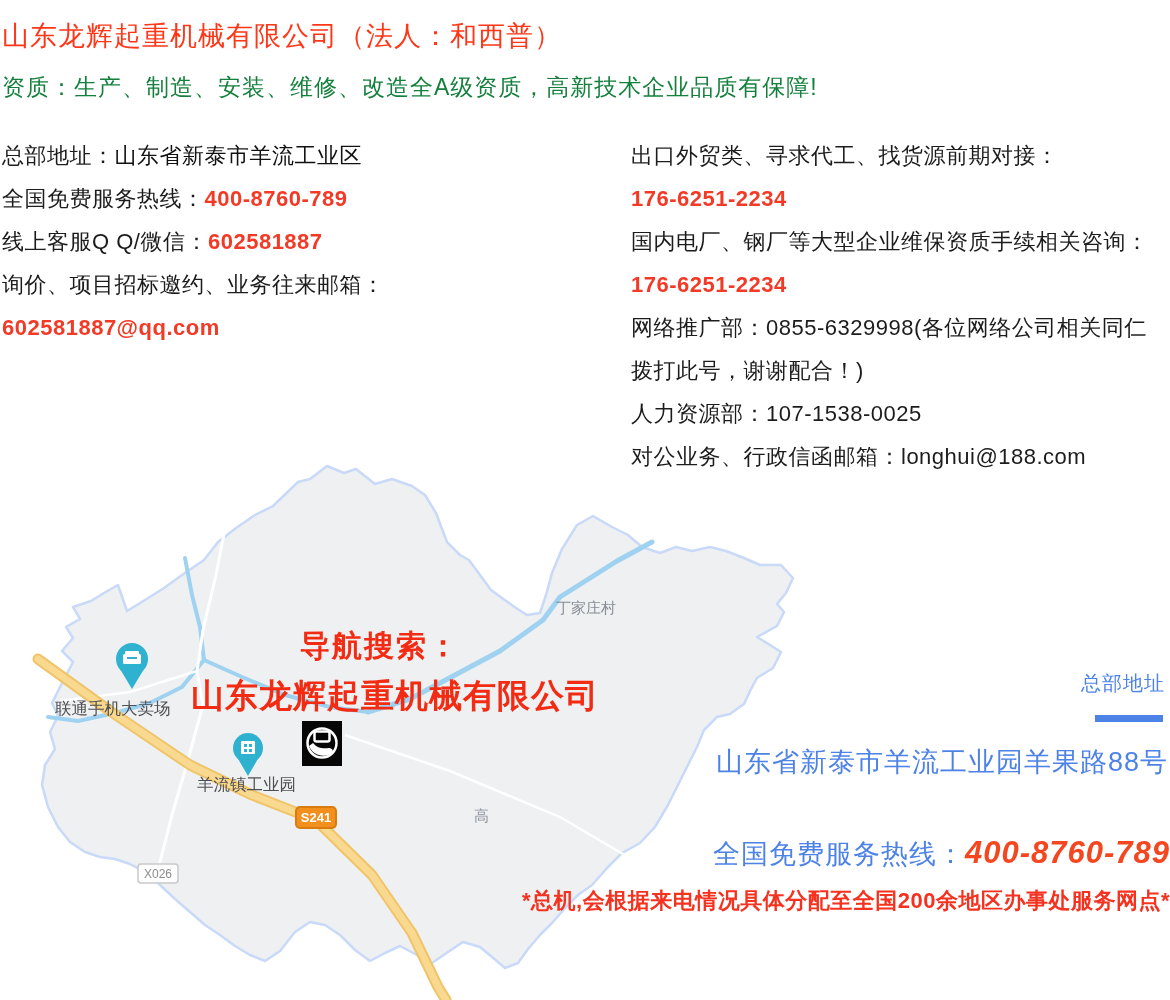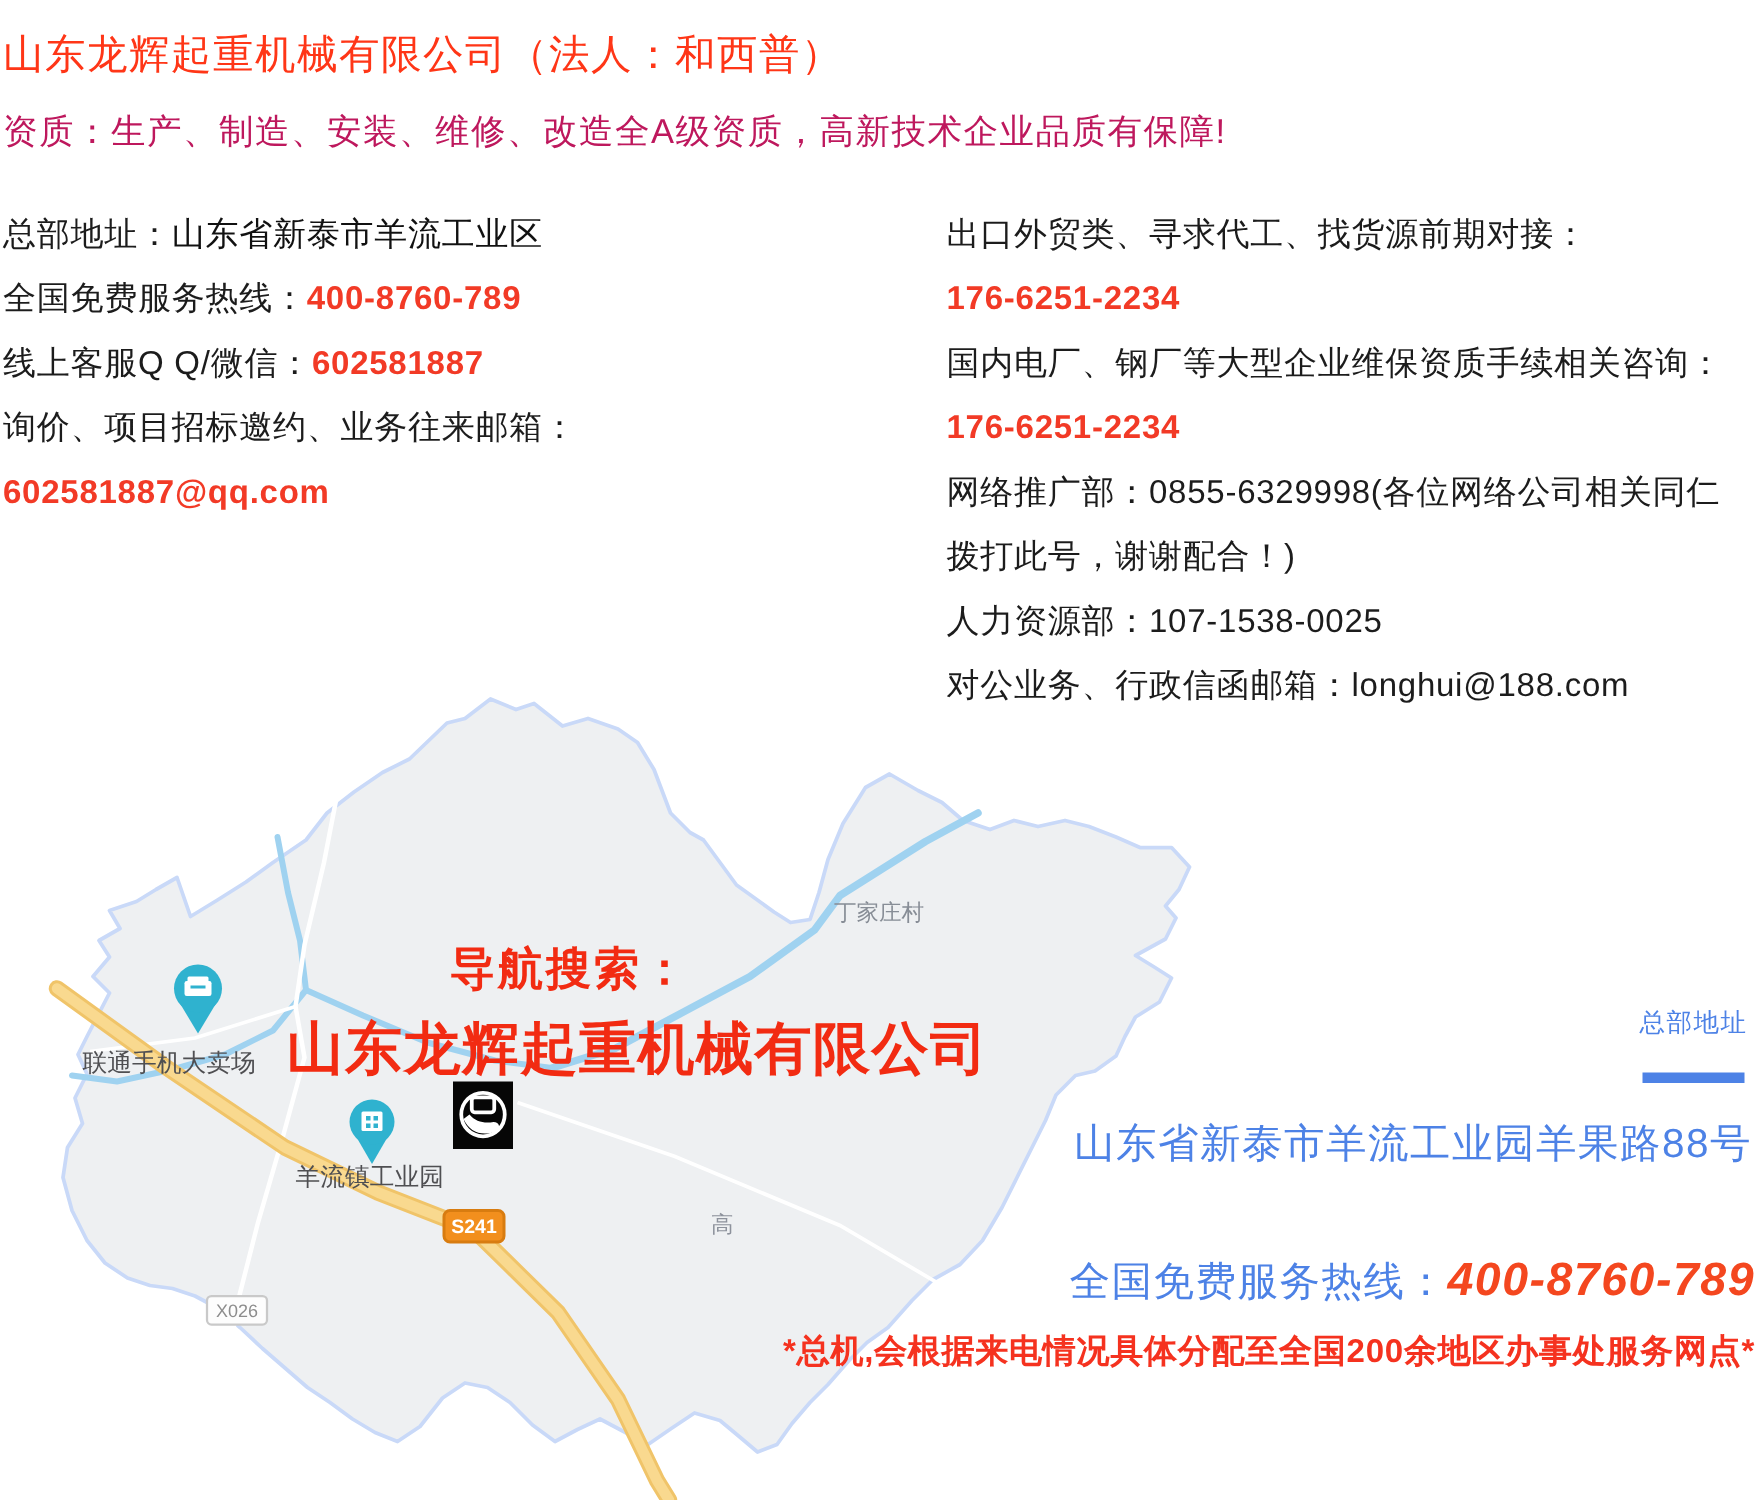--- a/index.html
+++ b/index.html
@@ -7,40 +7,40 @@
     position:relative;width:1170px;height:1000px;background:#fff;overflow:hidden;
     font-family:"Liberation Sans","DejaVu Sans",sans-serif;color:#1c1c1c;
   }
   
   .title{
     position:absolute;left:2px;top:18px;margin:0;
     font-size:27px;font-weight:500;letter-spacing:1px;color:#ff3617;
   }
   .subtitle{
     position:absolute;left:2px;top:72px;
-    font-size:23px;font-weight:400;letter-spacing:1px;color:#be185d;
+    font-size:23px;font-weight:400;letter-spacing:1px;color:#15803d;
   }
   
   .col{position:absolute;top:134px;font-size:22px;line-height:43px;letter-spacing:.5px;}
   .col-left{left:2px;width:560px;}
   .col-right{left:587px;width:583px;margin-left:44px;}
   .val-red{color:#f23a26;font-weight:700;}
   .val-bold{font-weight:400;color:#111;}
   
   .map{position:absolute;left:0;top:455px;width:820px;height:545px;}
   .map svg{position:absolute;left:0;top:0;}
   .map-label{font-family:"Liberation Sans","DejaVu Sans",sans-serif;}
   .ov1,.ov2{
     position:absolute;color:#f22b12;font-weight:700;white-space:nowrap;
   }
   .ov1{left:300px;top:171px;font-size:30px;letter-spacing:2px;}
-  .ov2{left:191px;top:219px;font-size:38px;letter-spacing:1px;font-family:Liberation Serif, serif;}
+  .ov2{left:191px;top:219px;font-size:33px;letter-spacing:1px;font-family:Liberation Serif, serif;}
   
   .hq-heading{
-    position:absolute;top:670px;right:5px;font-size:17px;color:#4d82e6;letter-spacing:1px;
+    position:absolute;top:670px;right:5px;font-size:20px;color:#4d82e6;letter-spacing:1px;
   }
   .hq-bar{
     position:absolute;top:715px;right:7px;width:68px;height:7px;background:#4d82e6;
   }
   .hq-address{
     position:absolute;top:744px;right:2px;font-size:27px;color:#4d82e6;letter-spacing:1px;
   }
   .hq-hotline{position:absolute;top:835px;right:0;white-space:nowrap;}
   .hq-hotline .hl-label{font-size:27px;color:#4d82e6;letter-spacing:1px;}
   .hq-hotline .hl-value{font-size:31px;color:#f4471f;font-weight:700;font-style:italic;letter-spacing:1px;}

